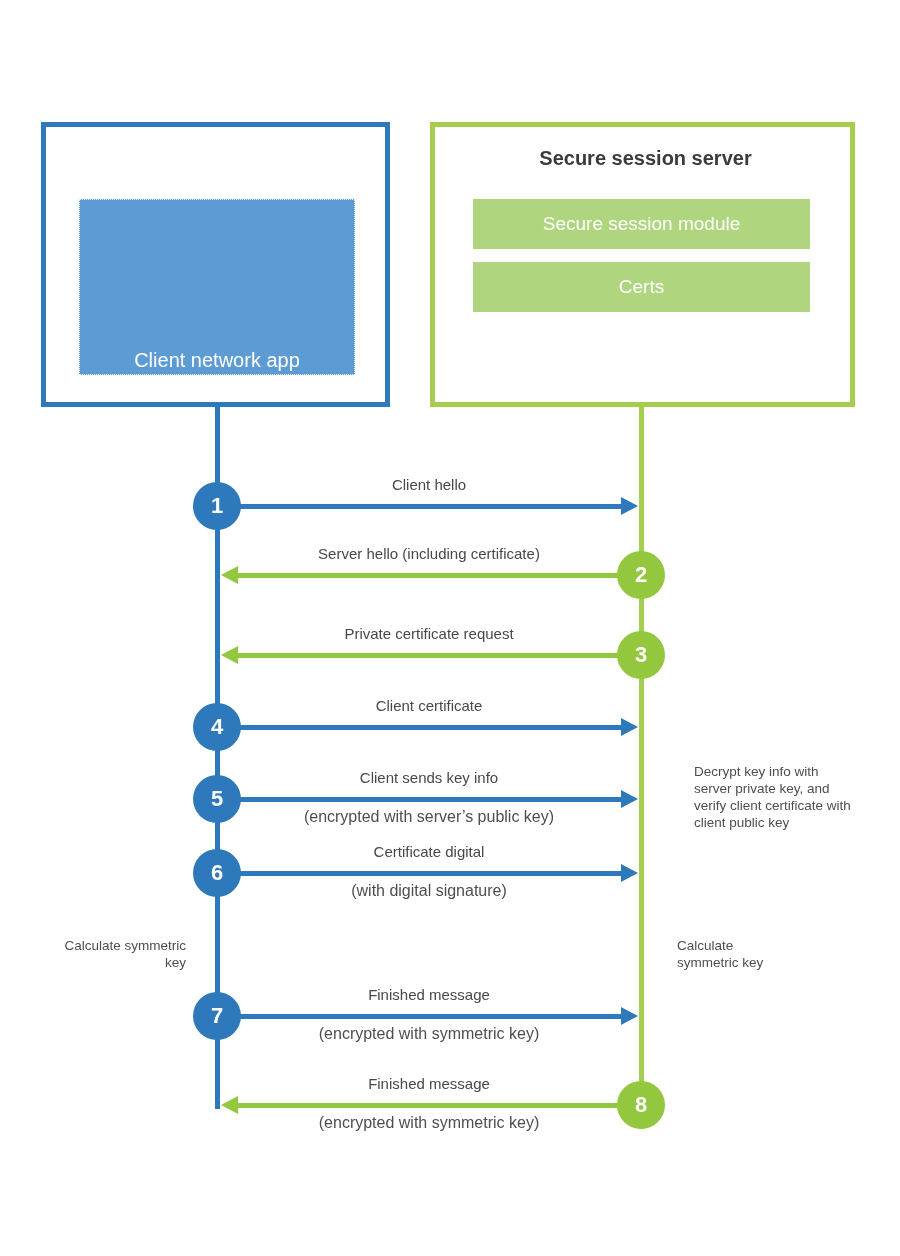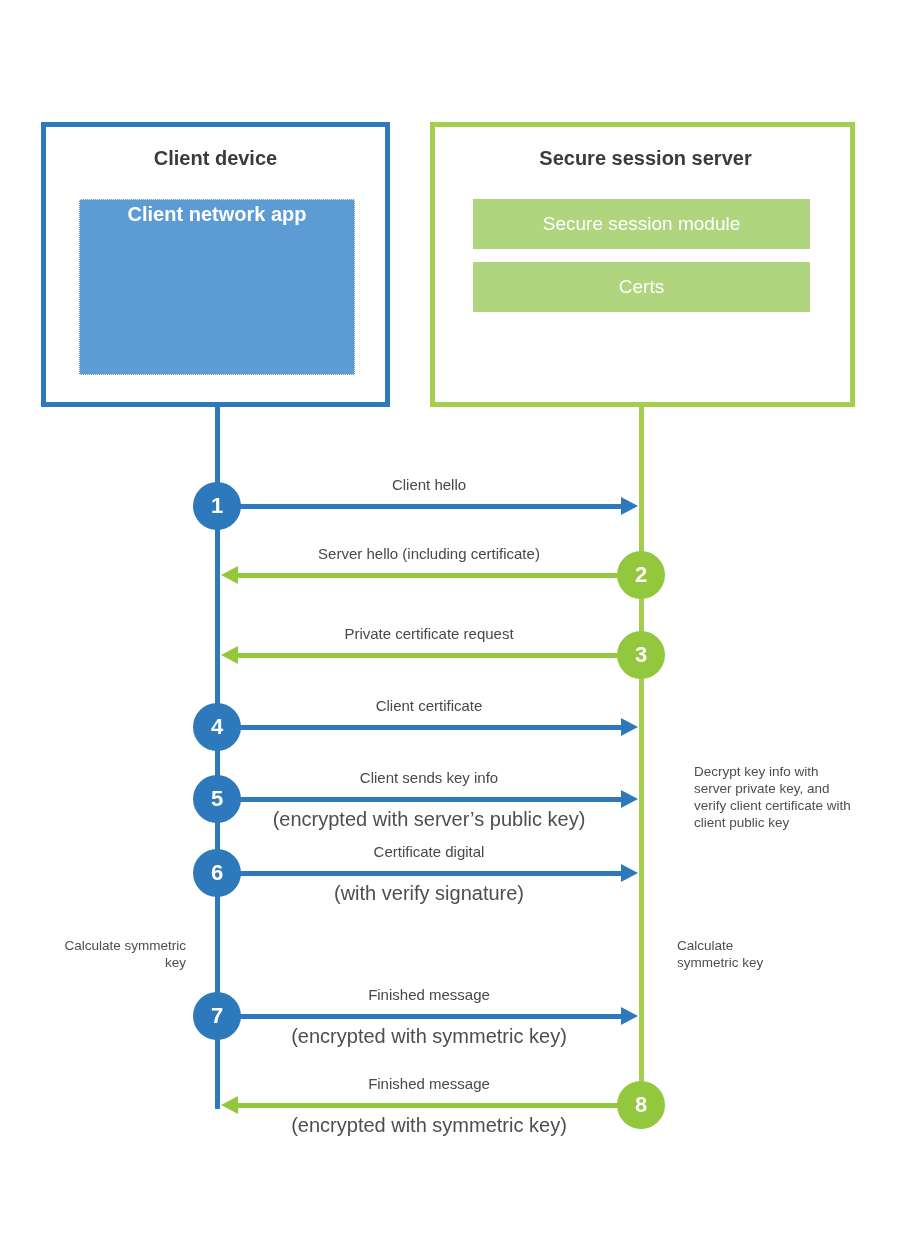--- a/index.html
+++ b/index.html
@@ -20,21 +20,21 @@
 
   .actor-box { position:absolute; top:122px; height:285px; background:#fff; }
   .client-box { left:41px; width:349px; border:5px solid var(--blue); }
   .server-box { left:430px; width:425px; border:5px solid var(--green); }
   .actor-heading { position:absolute; top:147px; text-align:center; font-size:20px; font-weight:700; color:var(--text-dark); }
   .client-heading { left:41px; width:349px; }
   .server-heading { left:430px; width:425px;padding-left:6px; }
 
   .client-app { position:absolute; left:79px; top:199px; width:276px; height:176px;
     background:var(--blue-fill); border:1px dotted rgba(255,255,255,0.85);
-    display:flex; align-items:flex-start; justify-content:center;font-weight:bold; }
+    display:flex; align-items:flex-end; justify-content:center; }
   .client-app-label { width:180px; text-align:center; color:#ffffff; font-size:20px; line-height:1.4; }
 
   .server-bar { position:absolute; left:473px; width:337px; height:50px; background:var(--green-fill);
     display:flex; align-items:center; justify-content:center; color:#ffffff; font-size:19px; }
 
   .lifeline { position:absolute; width:5px; }
   .lifeline-client { left:215px; top:405px; height:704px; background:var(--blue); }
   .lifeline-server { left:639px; top:405px; height:724px; background:var(--green); }
 
   .circle { position:absolute; width:48px; height:48px; border-radius:50%;
@@ -46,35 +46,34 @@
   .shaft { position:absolute; height:5px; z-index:2; }
   .shaft.client { background:var(--blue); }
   .shaft.server { background:var(--green-bright); }
   .head { position:absolute; width:0; height:0; border-top:9px solid transparent; border-bottom:9px solid transparent; z-index:2; }
   .head.right.client { border-left:17px solid var(--blue); }
   .head.left.server  { border-right:17px solid var(--green-bright); }
 
   .msg-label { position:absolute; left:219px; width:420px; text-align:center;
     font-size:15px; color:var(--text-mid); z-index:1; }
   .msg-sublabel { position:absolute; left:219px; width:420px; text-align:center;
-    font-size:20px; color:var(--text-note); z-index:1; }
+    font-size:16px; color:var(--text-note); z-index:1; }
 
   .side-note { position:absolute; font-size:13.5px; line-height:17px; color:var(--text-note); }
   .note-decrypt { left:694px; top:763px; width:164px; text-align:left; }
   .note-calc-left { left:58px; top:937px; width:128px; text-align:right; }
   .note-calc-right { left:677px; top:937px; width:120px; text-align:left; }
 </style>
 </head>
 <body>
 
 <div class="stage">
 
 
   <div class="actor-box client-box"></div>
-  <div class="actor-heading client-heading">Client device</div>
   <div class="client-app">
     <div class="client-app-label">Client network app</div>
   </div>
 
   <div class="actor-box server-box"></div>
   <div class="actor-heading server-heading">Secure session server</div>
   <div class="server-bar" style="top:262px;">Certs</div>
   <div class="server-bar" style="top:199px;">Secure session module</div>
 
   <div class="lifeline lifeline-client"></div>
@@ -98,21 +97,21 @@
       <div class="msg-label" style="top: 697px;">Client certificate</div>
       <div class="circle client" style="top: 703px; left: 193px;">4</div>
       <div class="shaft client" style="top: 797px; left: 217px; width: 404px;"></div>
       <div class="head right client" style="top: 790px; left: 621px;"></div>
       <div class="msg-label" style="top: 769px;">Client sends key info</div>
       <div class="msg-sublabel" style="top: 808px;">(encrypted with server’s public key)</div>
       <div class="circle client" style="top: 775px; left: 193px;">5</div>
       <div class="shaft client" style="top: 871px; left: 217px; width: 404px;"></div>
       <div class="head right client" style="top: 864px; left: 621px;"></div>
       <div class="msg-label" style="top: 843px;">Certificate digital</div>
-      <div class="msg-sublabel" style="top: 882px;">(with verify signature)</div>
+      <div class="msg-sublabel" style="top: 882px;">(with digital signature)</div>
       <div class="circle client" style="top: 849px; left: 193px;">6</div>
       <div class="shaft client" style="top: 1014px; left: 217px; width: 404px;"></div>
       <div class="head right client" style="top: 1007px; left: 621px;"></div>
       <div class="msg-label" style="top: 986px;">Finished message</div>
       <div class="msg-sublabel" style="top: 1025px;">(encrypted with symmetric key)</div>
       <div class="circle client" style="top: 992px; left: 193px;">7</div>
       <div class="shaft server" style="top: 1103px; left: 238px; width: 403px;"></div>
       <div class="head left server" style="top: 1096px; left: 221px;"></div>
       <div class="msg-label" style="top: 1075px;">Finished message</div>
       <div class="msg-sublabel" style="top: 1114px;">(encrypted with symmetric key)</div>

